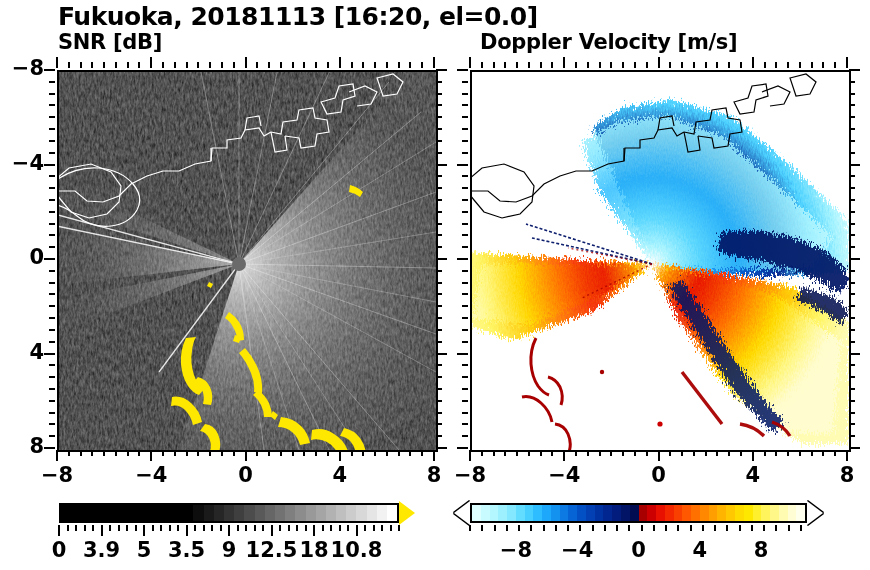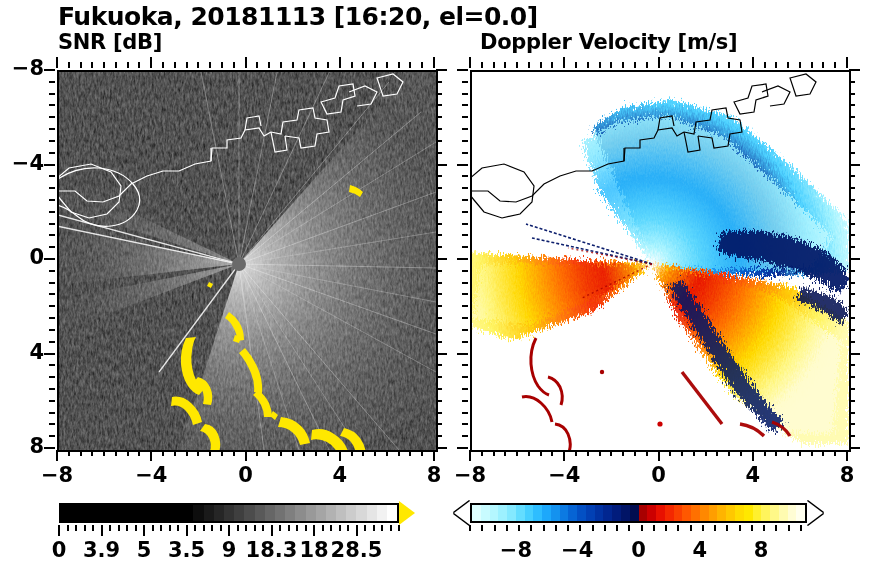--- a/index.html
+++ b/index.html
@@ -737,22 +737,22 @@
         <span style="left: 329.873px; height: 6px;"></span>
       </div>
   </div>
 
   <div id="cbar-labels">
       <div class="cb-lab" style="left: 19px; top: 538px; width: 80px;">0</div>
       <div class="cb-lab" style="left: 61.5px; top: 538px; width: 80px;">3.9</div>
       <div class="cb-lab" style="left: 104px; top: 538px; width: 80px;">5</div>
       <div class="cb-lab" style="left: 146.5px; top: 538px; width: 80px;">3.5</div>
       <div class="cb-lab" style="left: 189px; top: 538px; width: 80px;">9</div>
-      <div class="cb-lab" style="left: 231.5px; top: 538px; width: 80px;">18.3</div>
+      <div class="cb-lab" style="left: 231.5px; top: 538px; width: 80px;">12.5</div>
       <div class="cb-lab" style="left: 274px; top: 538px; width: 80px;">18</div>
-      <div class="cb-lab" style="left: 316.5px; top: 538px; width: 80px;">28.5</div>
+      <div class="cb-lab" style="left: 316.5px; top: 538px; width: 80px;">10.8</div>
       <div class="cb-lab" style="left: 475.955px; top: 538px; width: 80px;">−8</div>
       <div class="cb-lab" style="left: 537.227px; top: 538px; width: 80px;">−4</div>
       <div class="cb-lab" style="left: 598.5px; top: 538px; width: 80px;">0</div>
       <div class="cb-lab" style="left: 659.773px; top: 538px; width: 80px;">4</div>
       <div class="cb-lab" style="left: 721.045px; top: 538px; width: 80px;">8</div>
     </div>
 </div>
 
 </body></html>

